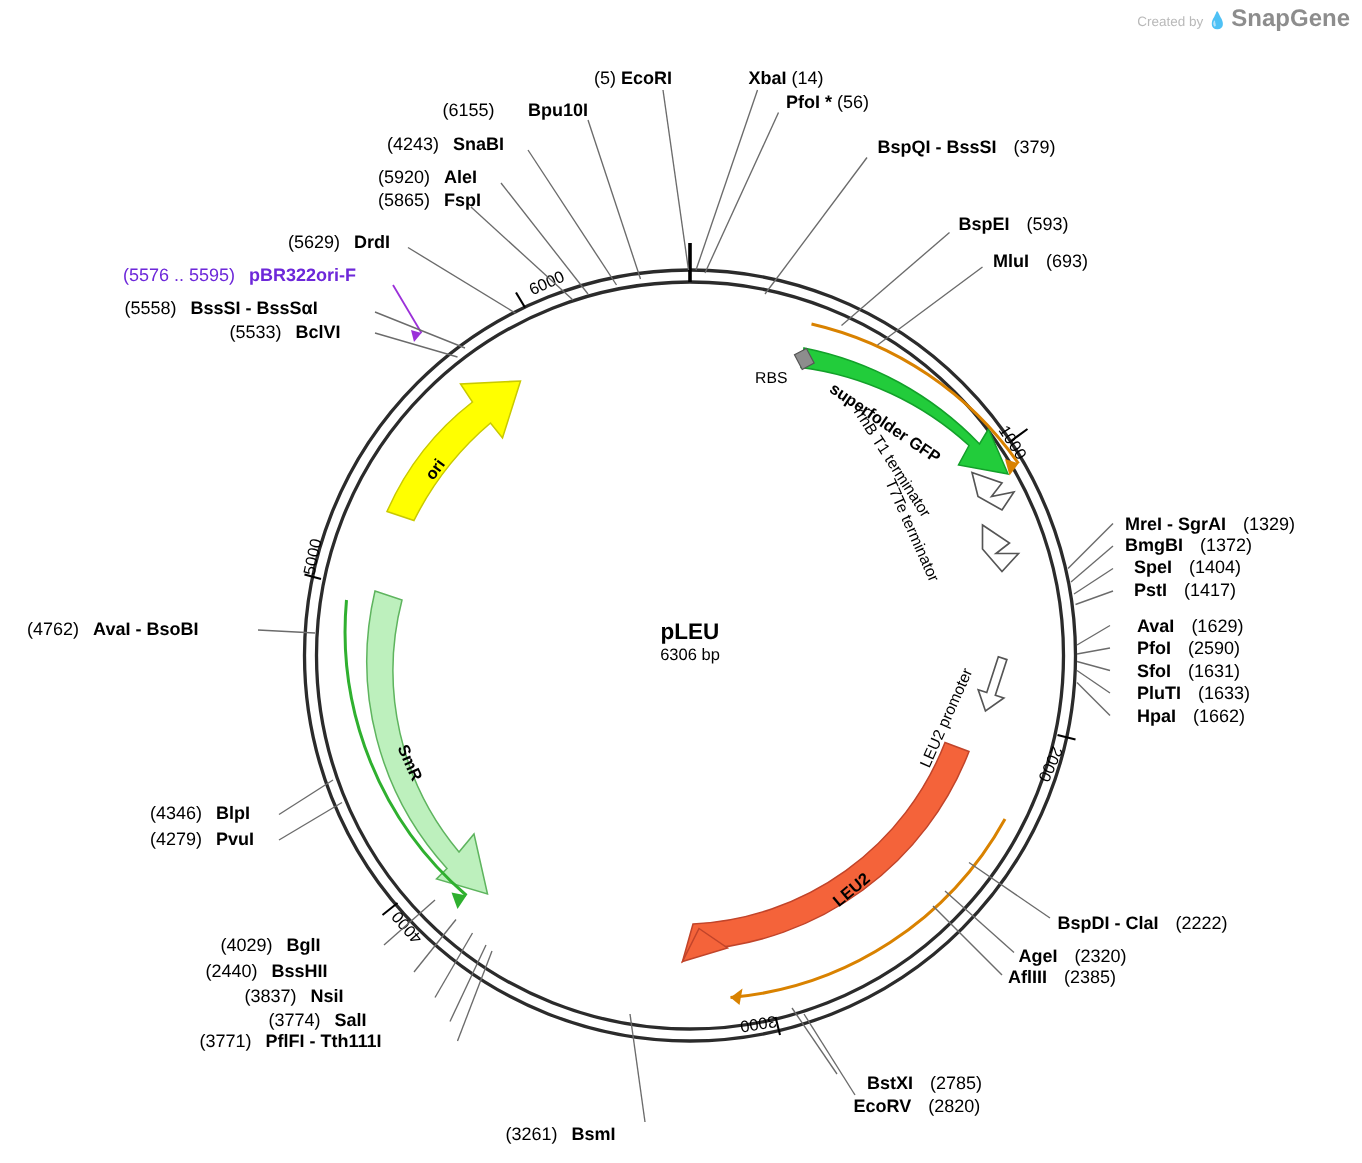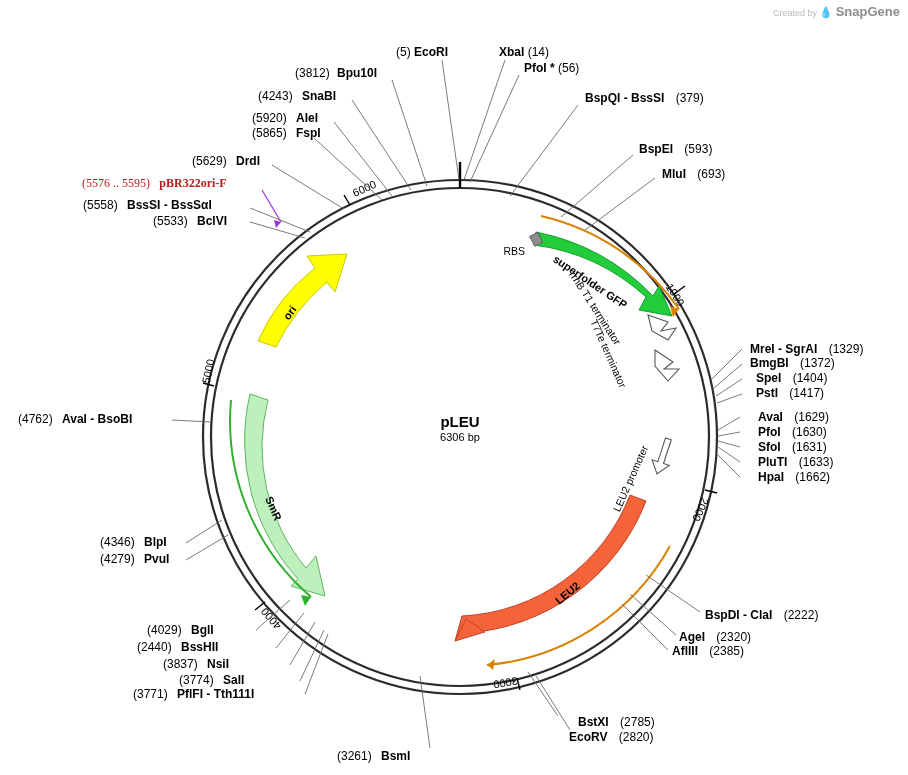--- a/index.html
+++ b/index.html
@@ -34,35 +34,34 @@
     line-height: 14px;
   }
   .lbl .pos {
     color: #000;
     font-weight: normal;
   }
   .lbl .enz {
     font-weight: bold;
   }
   .lbl.ori-lbl .enz, .lbl.ori-lbl .pos {
-    color: #b91c1c;
-    font-family: Liberation Serif, serif;
+    color: #6d28d9;
   }
   .credit {
     position: absolute;
     right: 8px;
     top: 4px;
     font-size: 9px;
     color: #b9b9b9;
     white-space: nowrap;
   }
   .credit .snap {
     color: #8d8d8d;
     font-weight: bold;
-    font-size: 13px;
+    font-size: 16px;
   }
   .credit .drop {
     color: #5bc8f5;
     font-size: 11px;
   }
   .plasmid-name {
     position: absolute;
     text-align: center;
     font-size: 15px;
     font-weight: bold;
@@ -285,22 +284,22 @@
   <div class="lbl" style="left:639px; top:142px;">
     <span class="enz">BspEI</span>
     <span class="pos" style="margin-left:8px">(593)</span>
   </div>
   <div class="lbl" style="left:662px; top:167px;">
     <span class="enz">MluI</span>
     <span class="pos" style="margin-left:8px">(693)</span>
   </div>
 
   <div class="lbl" style="left:295px; top:66px;">
-    <span class="pos">(3812)</span>
-    <span class="enz" style="margin-left:4px">Bpu10I</span>
+    <span class="pos">(6155)</span>
+    <span class="enz" style="margin-left:19px">Bpu10I</span>
   </div>
   <div class="lbl" style="left:258px; top:89px;">
     <span class="pos">(4243)</span>
     <span class="enz" style="margin-left:6px">SnaBI</span>
   </div>
   <div class="lbl" style="left:252px; top:111px;">
     <span class="pos">(5920)</span>
     <span class="enz" style="margin-left:6px">AleI</span>
   </div>
   <div class="lbl" style="left:252px; top:126px;">
@@ -387,21 +386,21 @@
     <span class="enz">AflIII</span>
     <span class="pos" style="margin-left:8px">(2385)</span>
   </div>
 
   <div class="lbl" style="left:758px; top:410px;">
     <span class="enz">AvaI</span>
     <span class="pos" style="margin-left:8px">(1629)</span>
   </div>
   <div class="lbl" style="left:758px; top:425px;">
     <span class="enz">PfoI</span>
-    <span class="pos" style="margin-left:8px">(1630)</span>
+    <span class="pos" style="margin-left:8px">(2590)</span>
   </div>
   <div class="lbl" style="left:758px; top:440px;">
     <span class="enz">SfoI</span>
     <span class="pos" style="margin-left:8px">(1631)</span>
   </div>
   <div class="lbl" style="left:758px; top:455px;">
     <span class="enz">PluTI</span>
     <span class="pos" style="margin-left:8px">(1633)</span>
   </div>
   <div class="lbl" style="left:758px; top:470px;">

